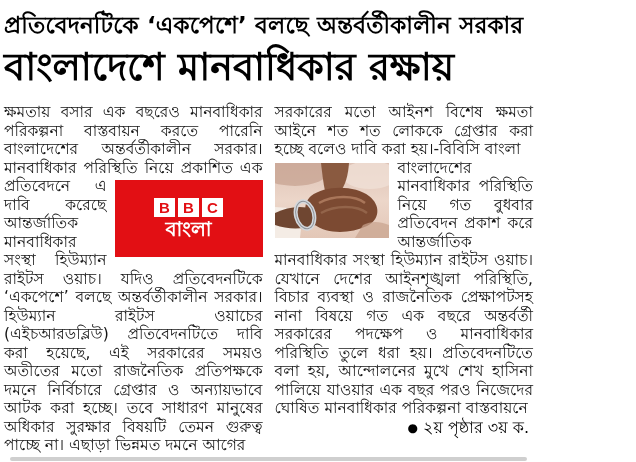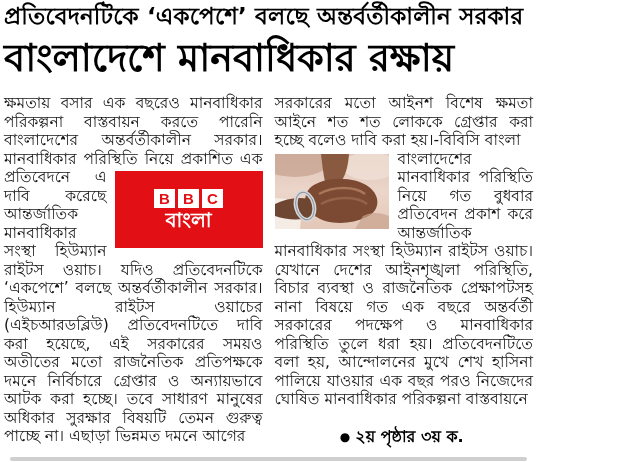--- a/index.html
+++ b/index.html
@@ -2,21 +2,21 @@
 <html><head>
 <meta charset="utf-8">
 <style>
   * { margin:0; padding:0; box-sizing:border-box; }
   html,body { background:#ffffff; }
   .page {
     position:relative;
     width:539px; height:462px;
     background:#ffffff;
     overflow:hidden;
-    padding:1px 6px 0 4px;
+    padding:10px 6px 0 4px;
     font-family:"DejaVu Sans", "Liberation Sans", sans-serif;
     color:#0b0b0b;
   }
   .kicker {
     font-size:23px;
     font-weight:600;
     line-height:1.35;
     color:#000;
     letter-spacing:0.2px;
   }
@@ -72,26 +72,26 @@
   
   .news-photo {
     float:left;
     width:114px; height:75px;
     margin:4px 9px 2px 0;
     display:block;
     overflow:hidden;
   }
   .news-photo svg { display:block; width:100%; height:100%; }
   .continuation {
-    text-align:center;
-    font-weight:bold;
+    text-align:right;
+    font-weight:normal;
     font-size:16px;
     line-height:19px;
     padding-right:4px;
-    margin-top:18px;
+    margin-top:0;
     color:#000;
   }
   .cont-bullet { font-size:12px; margin-right:5px; position:relative; top:-1px; }
   .bottom-rule {
     position:absolute;
     left:10px; right:12px; bottom:1px;
     height:4px;
     background:#cfcfcf;
     border-radius:2px;
   }

